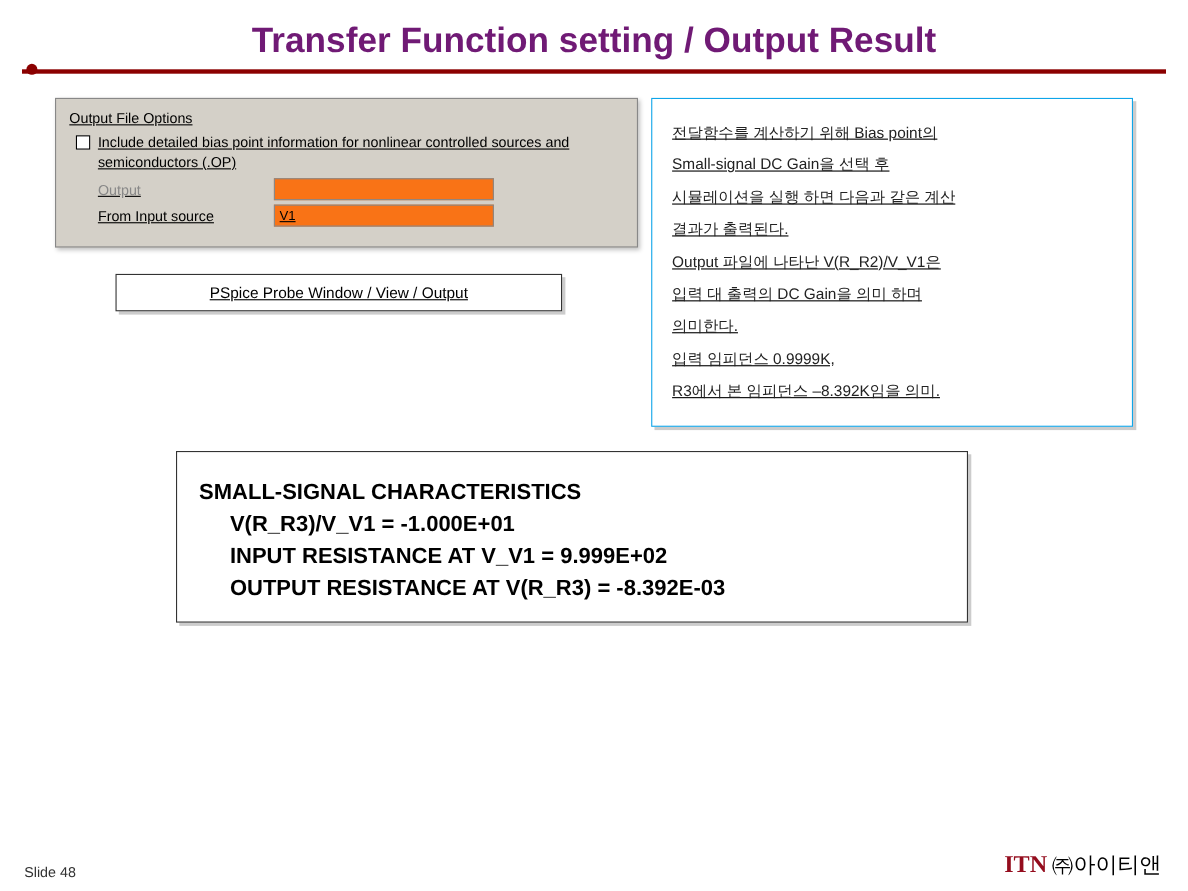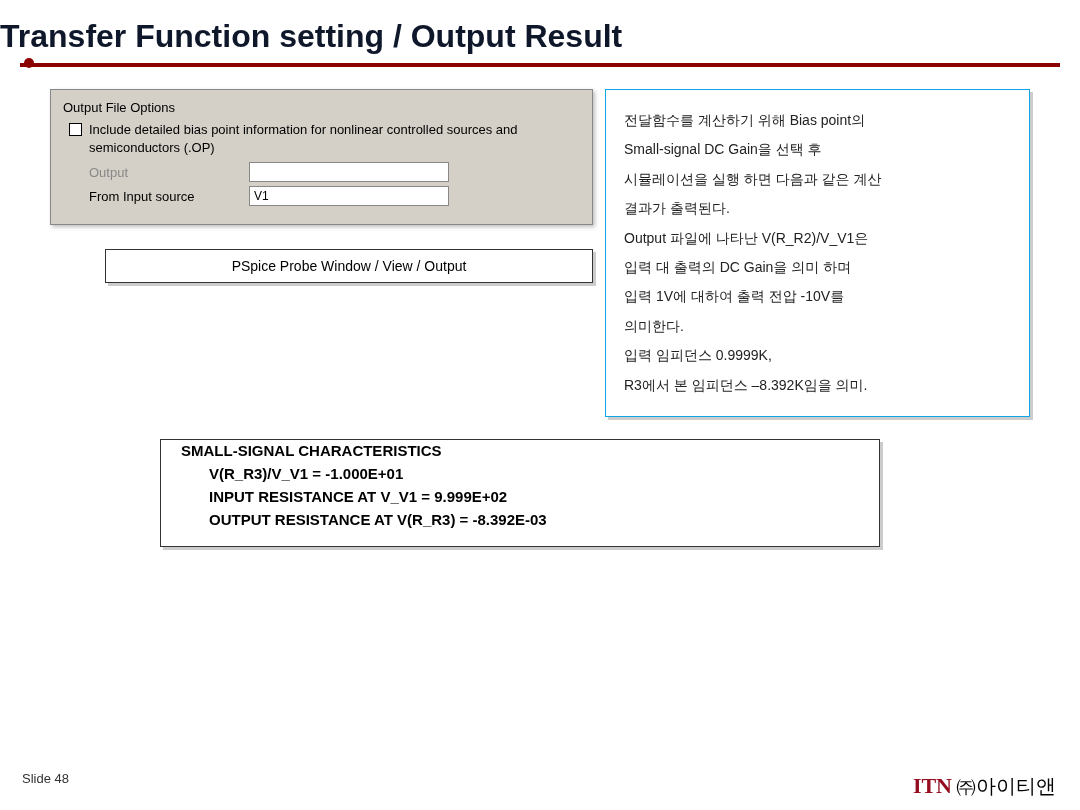--- a/index.html
+++ b/index.html
@@ -7,22 +7,22 @@
     width: 1080px;
     height: 810px;
     background: #fff;
     font-family: Arial, "Malgun Gothic", sans-serif;
     position: relative;
     overflow: hidden;
   }
   .title {
     font-size: 32px;
     font-weight: bold;
-    color: #0f172a;
-    text-align: left;
+    color: #701a75;
+    text-align: center;
     padding-top: 18px;
     padding-bottom: 8px;
   }
   .title-underline {
     border-top: 4px solid #8b0000;
     margin: 0 20px 0 20px;
     position: relative;
   }
   .title-underline::before {
     content: "";
@@ -32,20 +32,21 @@
     width: 10px;
     height: 10px;
     background: #8b0000;
     border-radius: 50%;
   }
   .content {
     display: flex;
     gap: 12px;
     padding: 22px 50px 0 50px;
     align-items: flex-start;
+    text-decoration: underline;
   }
   .left-col { flex: 0 0 530px; }
   .right-col { flex: 1; }
   .dialog {
     background: #d4d0c8;
     border: 1px solid #888;
     padding: 10px 12px 14px 12px;
     font-family: Tahoma, Arial, sans-serif;
     font-size: 13px;
     color: #000;
@@ -79,21 +80,21 @@
   .sub-row {
     display: flex;
     align-items: center;
     margin-left: 26px;
     margin-top: 4px;
     margin-bottom: 4px;
   }
   .sub-row .label { width: 160px; }
   .sub-row.disabled .label { color: #888; }
   .text-input {
-    background: #ffffff;
+    background: #f97316;
     border: 1px solid #888;
     height: 20px;
     width: 200px;
     font-size: 12px;
     padding: 2px 4px;
     font-family: Tahoma, Arial, sans-serif;
   }
   .desc-box {
     border: 1px solid #0ea5e9;
     box-shadow: 3px 3px 0 #ccc;
@@ -104,37 +105,37 @@
     background: #fff;
   }
   .caption-box {
     border: 1px solid #333;
     box-shadow: 3px 3px 0 #ccc;
     margin-top: 24px;
     padding: 8px 10px;
     text-align: center;
     font-size: 14px;
     background: #fff;
-    width: 488px;
+    width: 406px;
     margin-left: 55px;
   }
   .results-box {
     border: 1px solid #333;
     box-shadow: 3px 3px 0 #ccc;
     margin: 22px 0 0 160px;
     width: 720px;
-    padding: 2px 20px 18px 20px;
-    background: #fff;
-    font-size: 15px;
+    padding: 26px 20px 18px 20px;
+    background: #fff;
+    font-size: 20px;
   }
   .results-box .heading { font-weight: bold; margin-bottom: 6px; }
   .results-box .line { margin-left: 28px; font-weight: bold; margin-top: 6px; }
   .footer {
     position: absolute;
-    bottom: 24px;
+    bottom: 10px;
     left: 22px;
     font-size: 13px;
     color: #333;
   }
   .logo {
     position: absolute;
     bottom: 10px;
     right: 24px;
     font-size: 22px;
     font-weight: bold;
@@ -174,21 +175,20 @@
   </div>
 
   <div class="right-col">
     <div class="desc-box">
       <div>전달함수를 계산하기 위해 Bias point의</div>
       <div>Small-signal DC Gain을 선택 후</div>
       <div>시뮬레이션을 실행 하면 다음과 같은 계산</div>
       <div>결과가 출력된다.</div>
       <div>Output 파일에 나타난 V(R_R2)/V_V1은</div>
       <div>입력 대 출력의 DC Gain을 의미 하며</div>
-      <div>입력 1V에 대하여 출력 전압 -10V를</div>
       <div>의미한다.</div>
       <div>입력 임피던스 0.9999K,</div>
       <div>R3에서 본 임피던스 –8.392K임을 의미.</div>
     </div>
   </div>
 </div>
 
 <div class="results-box">
   <div class="heading">SMALL-SIGNAL CHARACTERISTICS</div>
   <div class="line">V(R_R3)/V_V1 =  -1.000E+01</div>

